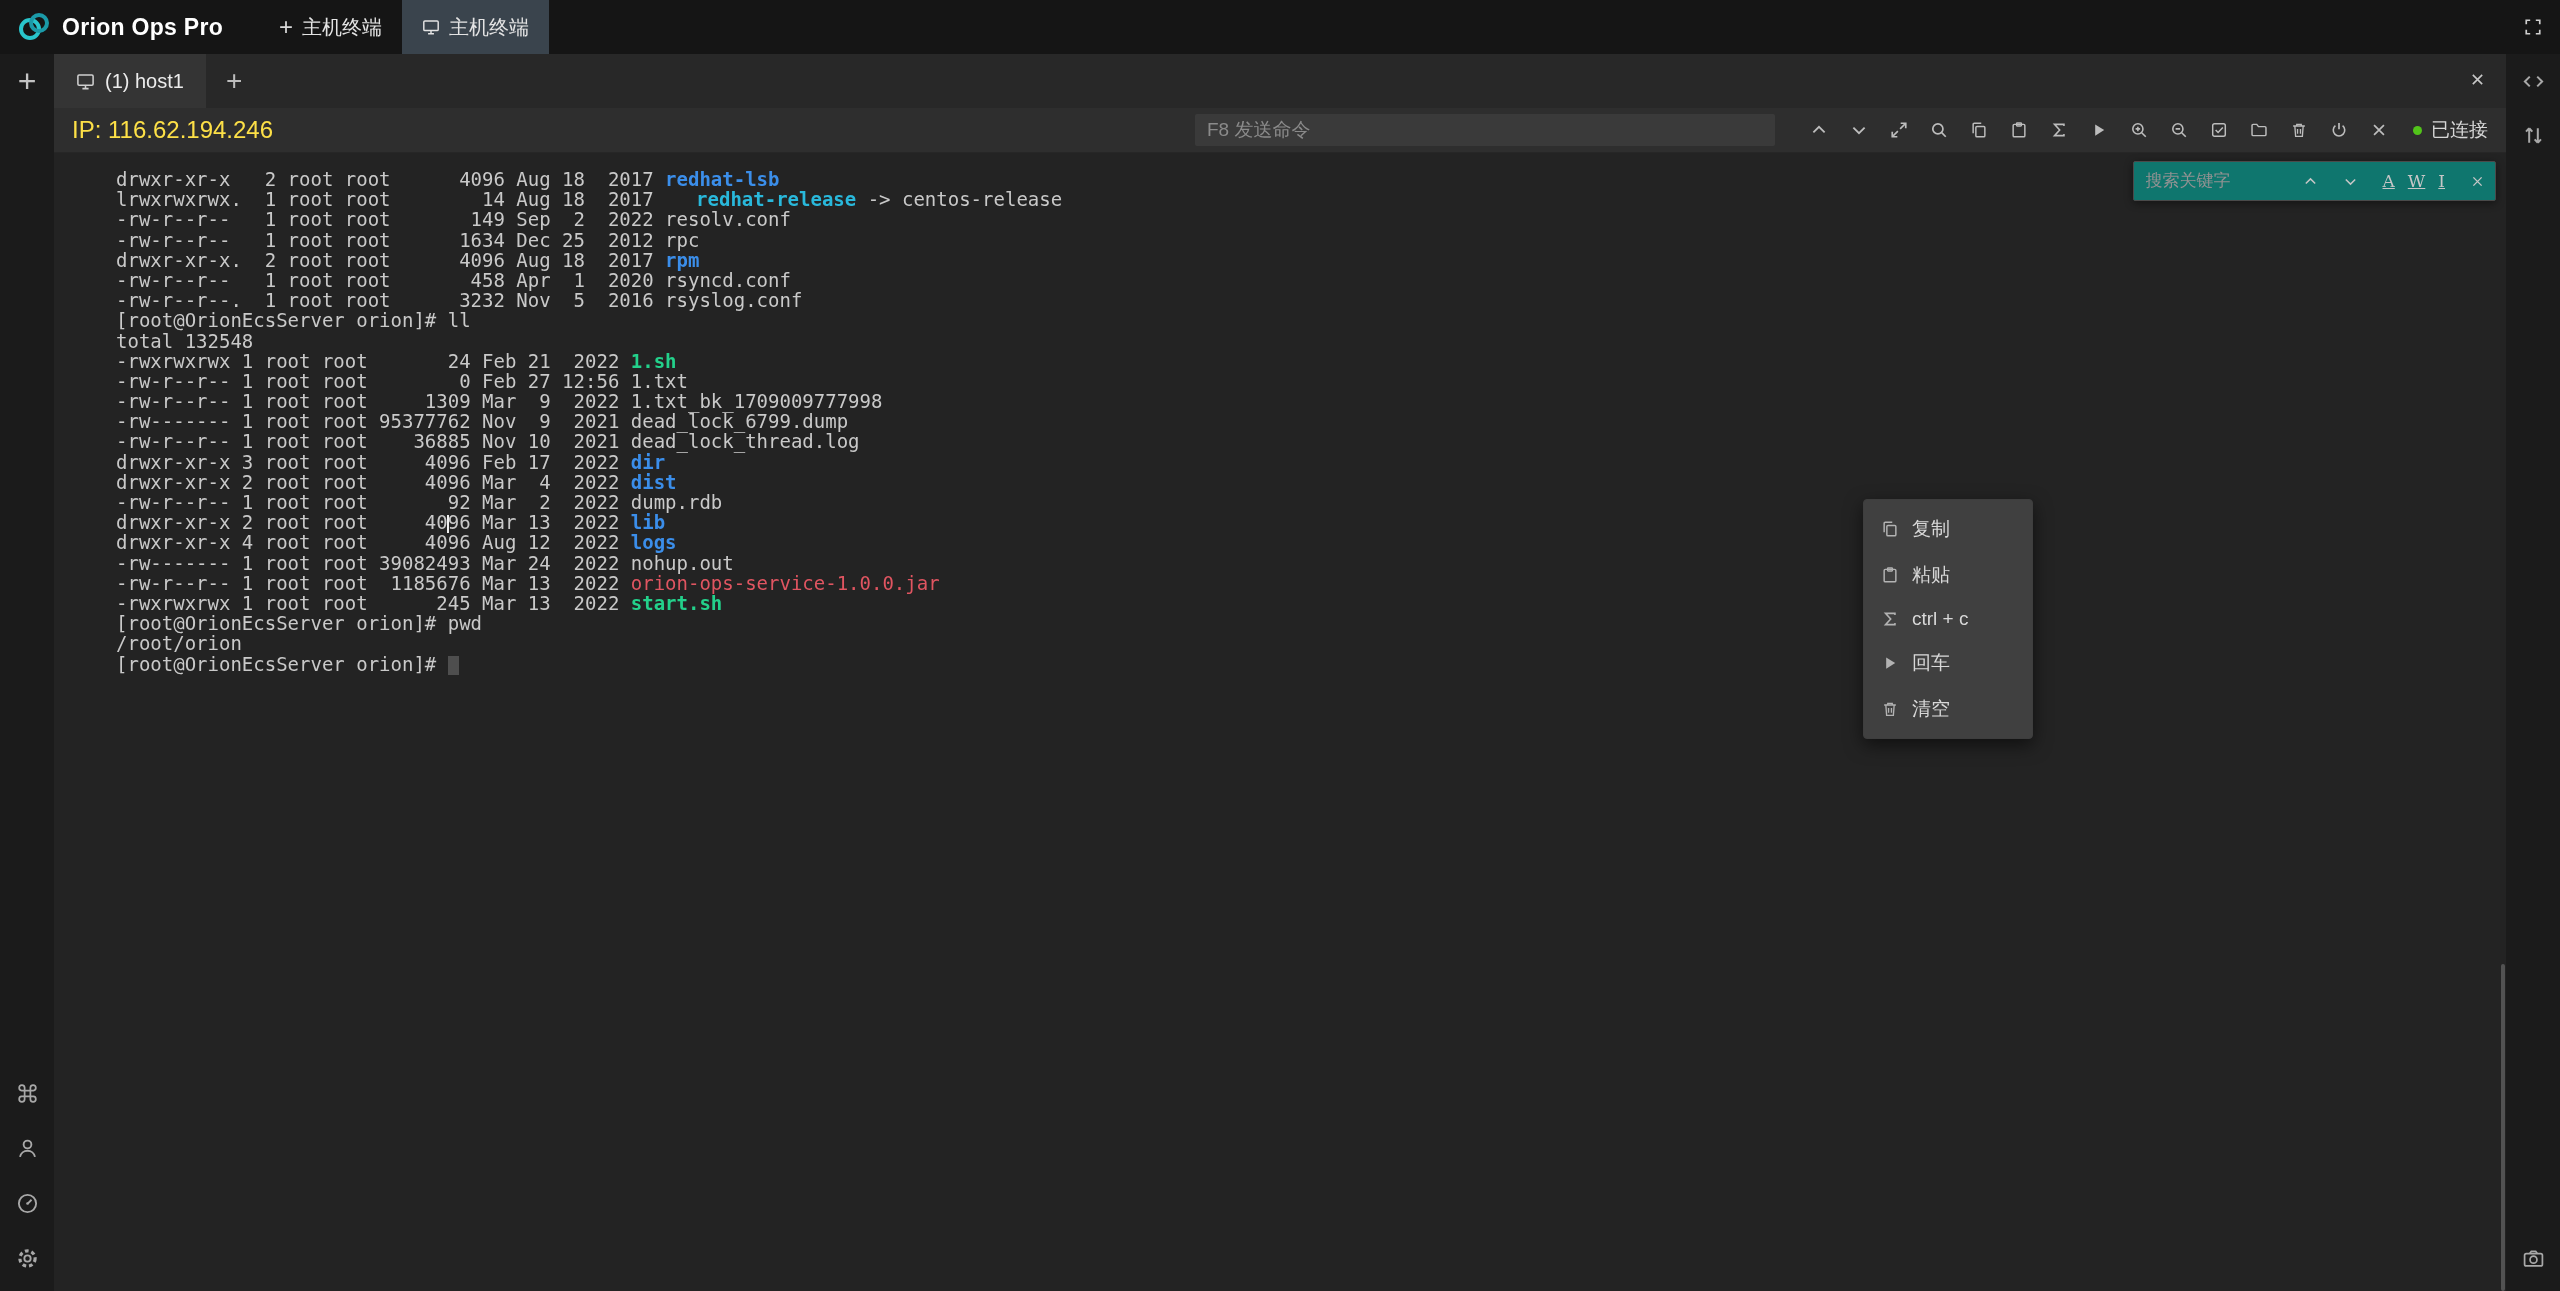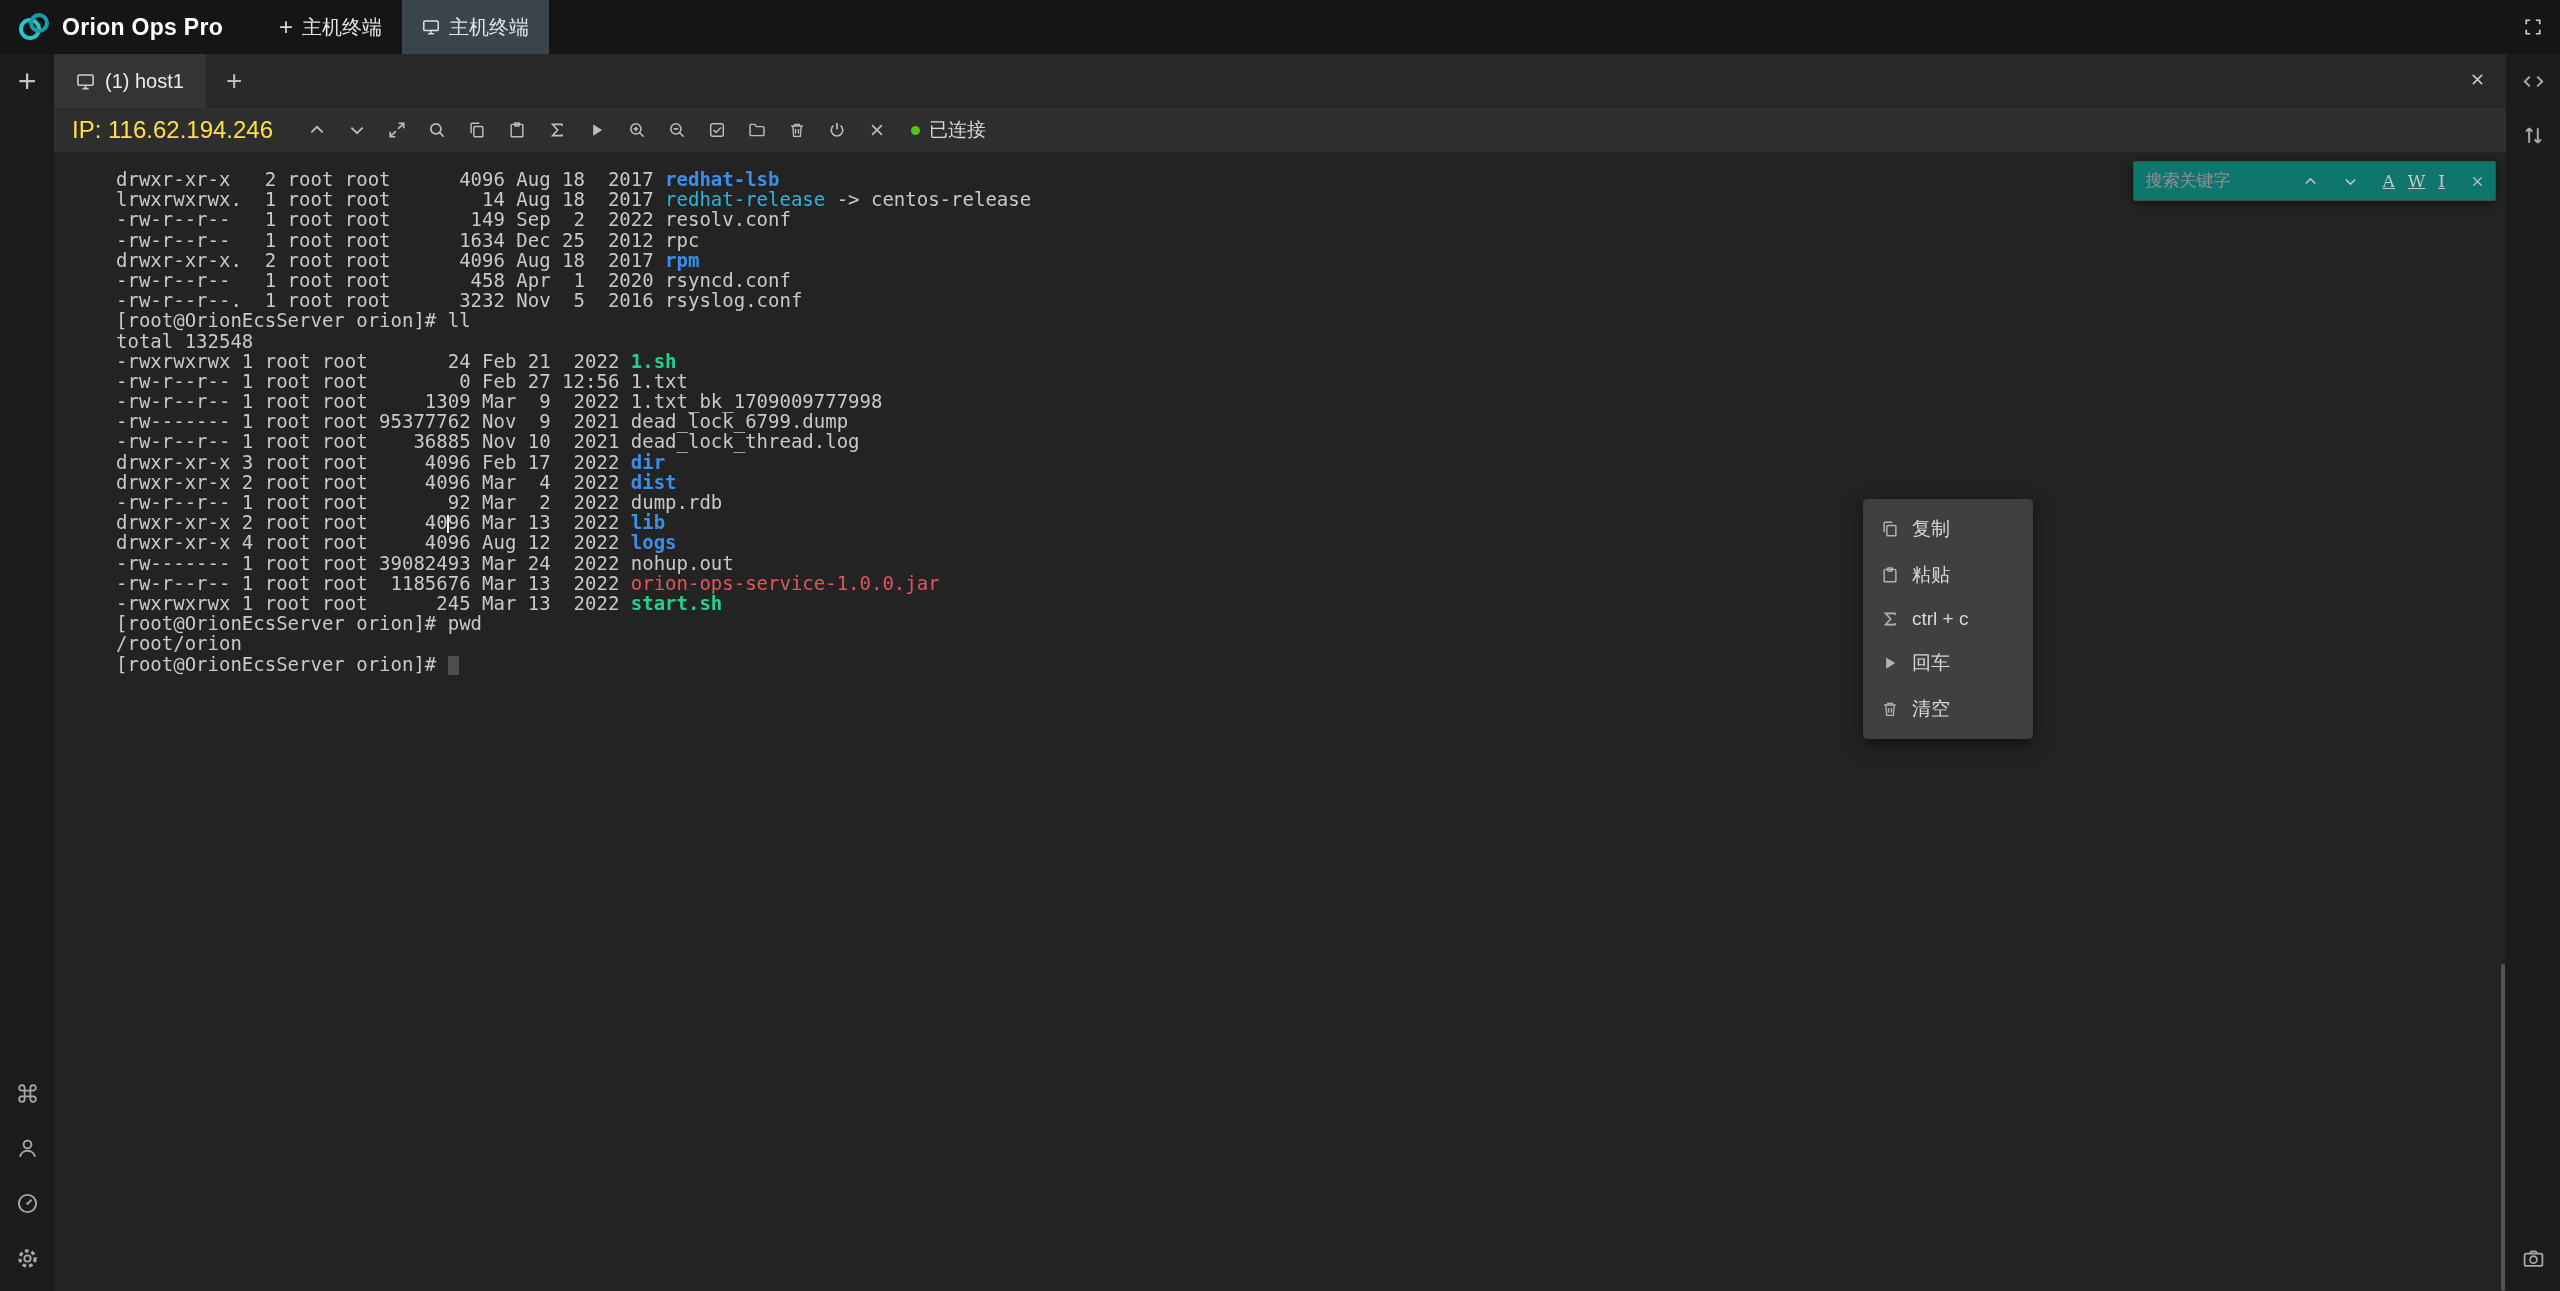--- a/index.html
+++ b/index.html
@@ -51,21 +51,21 @@
   .status{display:flex;align-items:center;gap:9px;margin-left:14px;font-size:19px;color:#d6d6d6;white-space:nowrap;justify-content:space-between;}
   .dot{width:9px;height:9px;border-radius:50%;background:#52c41a;display:inline-block;}
 
   
   .terminal{flex:1;position:relative;background:#232323;overflow:hidden;}
   #terminal-output{position:absolute;left:62px;top:16px;font-family:"DejaVu Sans Mono","Liberation Mono",monospace;
                    font-size:19px;line-height:20.2px;color:#c9c9c9;white-space:pre;}
   .tline{height:20.2px;}
   .t-def{color:#c9c9c9;}
   .t-dir{color:#3b8eea;font-weight:bold;}
-  .t-link{color:#29b8db;font-weight:normal;}
+  .t-link{color:#29b8db;font-weight:bold;margin-left:31px;}
   .t-exe{color:#23d18b;font-weight:bold;}
   .t-jar{color:#e05561;font-weight:normal;}
   .cursor-bar{display:inline-block;width:2px;height:18px;background:#efefef;vertical-align:text-bottom;margin:0 -1px;}
   .cursor-block{display:inline-block;width:11px;height:19px;background:#4e4e4e;vertical-align:text-bottom;}
 
   
   .search-panel{position:absolute;top:8px;right:10px;height:38px;background:#0f766e;border:1px solid #4a4a4a;
                 border-radius:2px;display:flex;align-items:center;padding:0 10px;gap:25px;box-shadow:0 2px 8px rgba(0,0,0,.45);}
   .search-panel input{width:130px;height:26px;background:transparent;border:none;outline:none;color:#dddddd;font-size:17px;
                       font-family:"Liberation Sans",sans-serif;}
@@ -177,20 +177,21 @@
           <span class="ic">
               <svg viewBox="0 0 16 16">
                 <path d="M3.6 3.6l8.8 8.8M12.4 3.6l-8.8 8.8" fill="none" stroke="currentColor" stroke-width="1.5"></path>
               </svg>
             </span>
         </div>
       </div>
 
       <div class="toolbar">
         <span class="ip">IP: 116.62.194.246</span>
+        <input class="cmd-input" placeholder="F8 发送命令" style="">
         <div class="tb-icons" id="toolbar-icons">
             <div class="tb-btn">
               <span class="ic">
                 <svg viewBox="0 0 16 16">
                   <path d="M3 10.2l5-5 5 5" fill="none" stroke="currentColor" stroke-width="1.6"></path>
                 </svg>
               </span>
             </div>
             <div class="tb-btn">
               <span class="ic">

